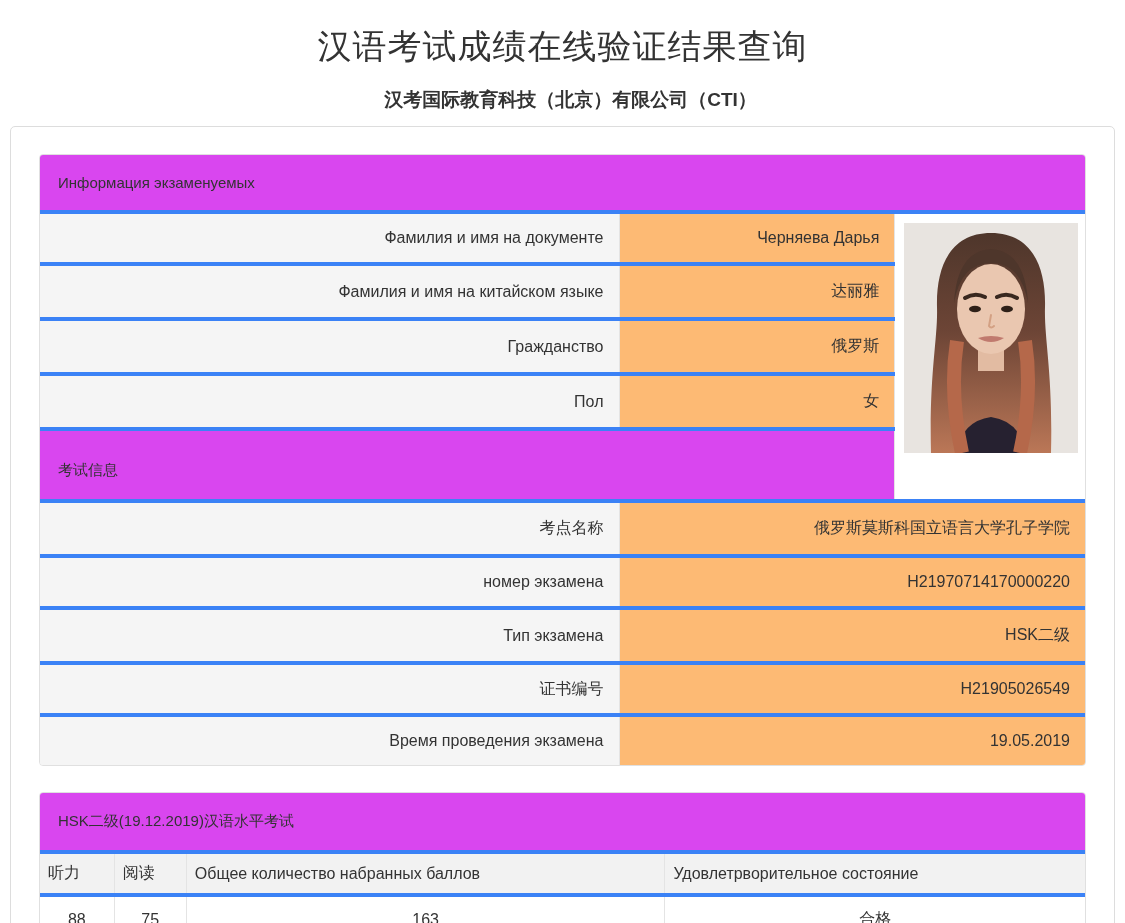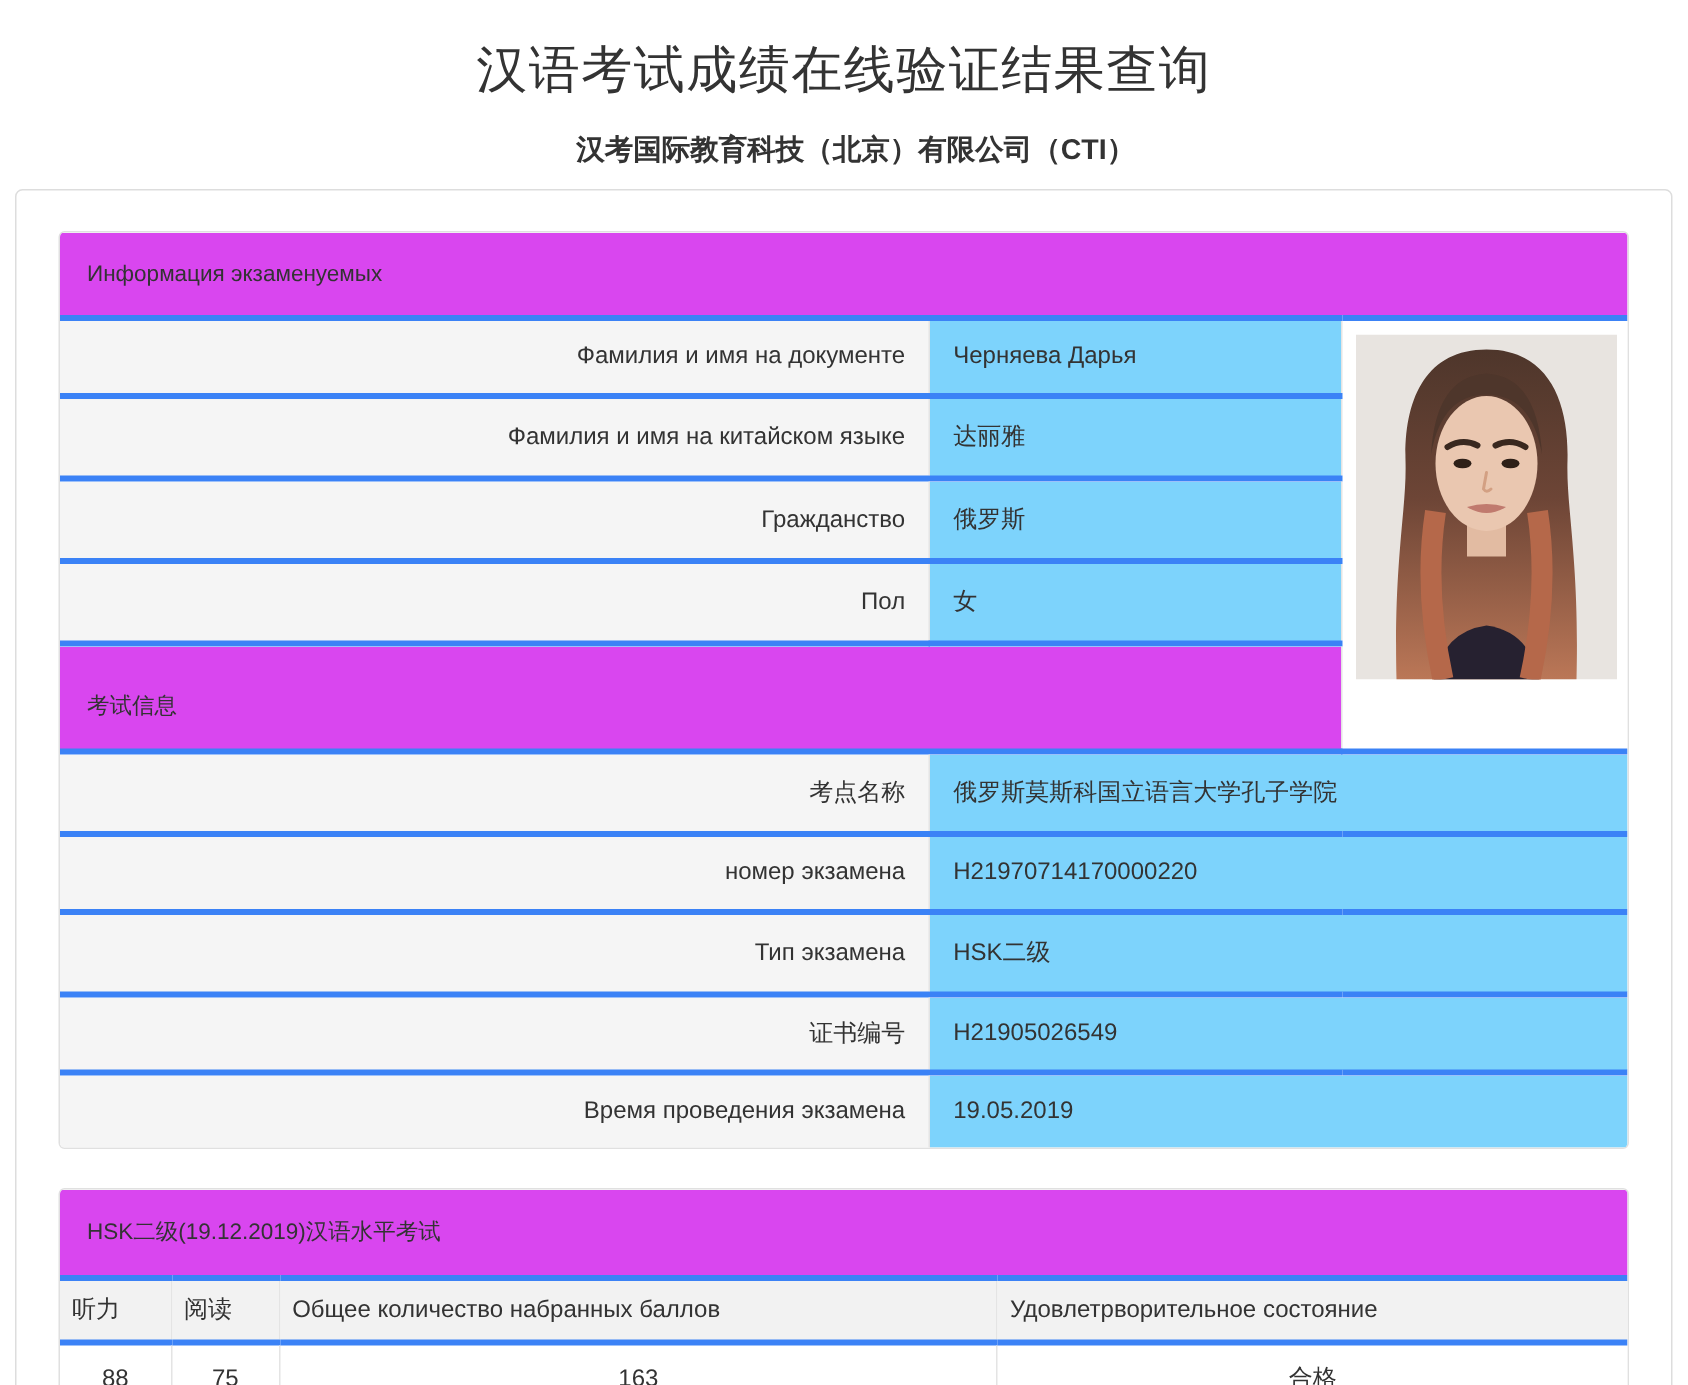--- a/index.html
+++ b/index.html
@@ -74,22 +74,22 @@
   }
 
   td.label-cell {
     background: #f5f5f5;
     text-align: right;
     padding: 0 16px;
     height: 44px;
     color: #333333;
   }
   td.value-cell {
-    background: #7dd3fc;
-    text-align: left;
+    background: #fdba74;
+    text-align: right;
     padding: 15px 15px;
     height: 44px;
   }
   td.photo-cell {
     background: #ffffff;
     vertical-align: top;
     text-align: center;
     padding: 9px 9px;
   }
   .photo-frame { display: inline-block; line-height: 0; }

